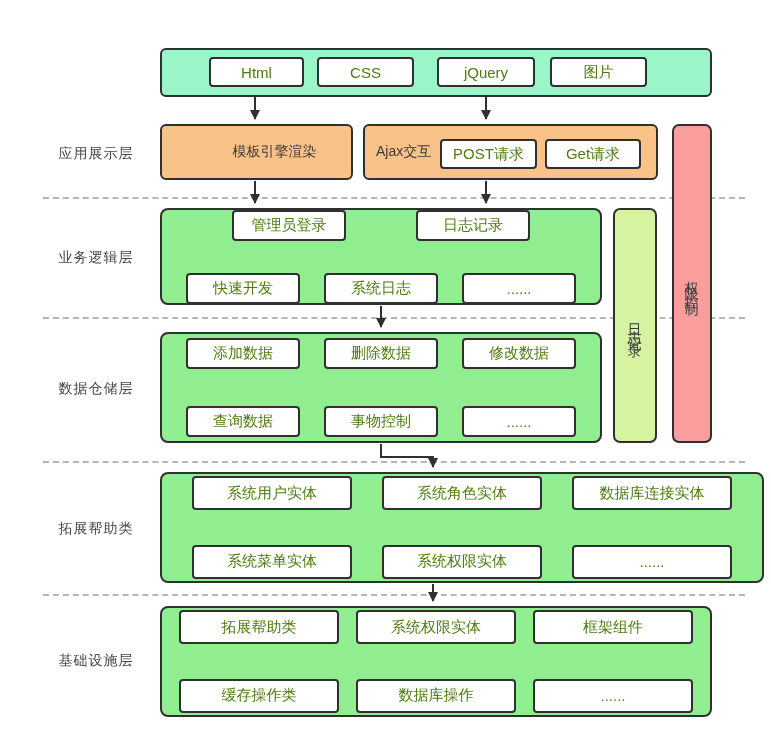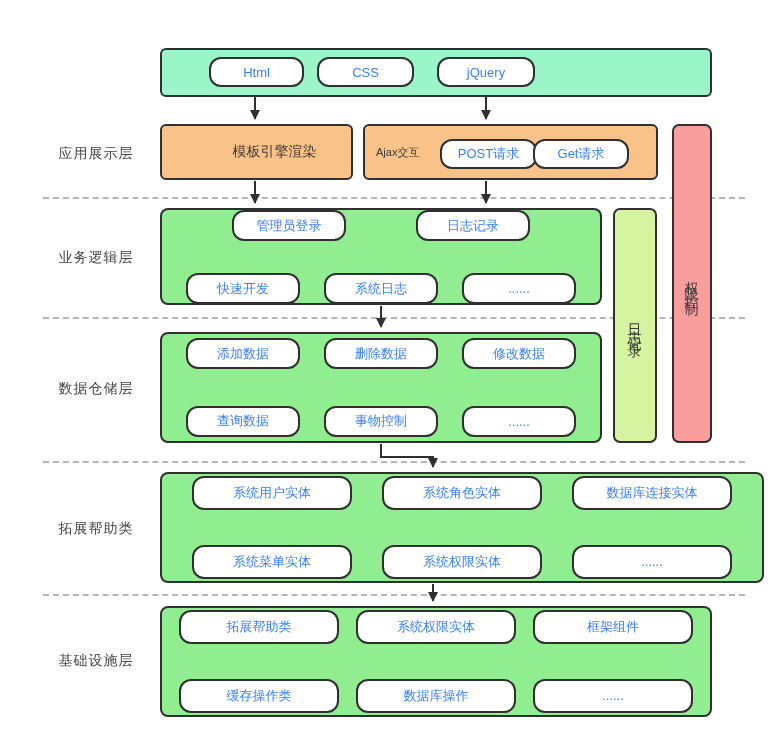--- a/index.html
+++ b/index.html
@@ -12,34 +12,34 @@
   .side-label { position:absolute; left:40px; width:112px; text-align:center;
                 font-size:14px; color:#454545; letter-spacing:1px; }
 
   .bigbox { position:absolute; box-sizing:border-box; border:2px solid var(--border);
             border-radius:8px; }
   .mint   { background:var(--mint); }
   .orange { background:var(--orange);padding-left:36px; }
   .green  { background:var(--green);gap:32px; }
 
   .fbox, .wbox { box-sizing:border-box; background:#ffffff; border:2px solid var(--border);
-          border-radius:12px; display:flex; align-items:center; justify-content:center;
-          font-size:13px; color:#3b82f6; white-space:nowrap; }
+          border-radius:4px; display:flex; align-items:center; justify-content:center;
+          font-size:15px; color:#4d7c0f; white-space:nowrap; }
   .wbox { position:absolute; }
 
   .layer { display:flex; flex-direction:column; justify-content:space-evenly; }
   .layer .row { display:flex; justify-content:space-evenly; }
   .layer.narrow .row .fbox { width:114px; height:31px; }
   .layer.wide   .row .fbox { width:160px; height:34px; }
 
   .centered-label { display:flex; align-items:center; justify-content:center;
                     font-size:14px; color:#3a3a3a; }
 
   .ajax-label { position:absolute; left:11px; top:0; height:100%; display:flex;
-                align-items:center; font-size:11px; color:#3a3a3a; }
+                align-items:center; font-size:14px; color:#3a3a3a; }
 
   .vbar { position:absolute; box-sizing:border-box; border:2px solid var(--border);
           border-radius:7px; display:flex; align-items:center; justify-content:center; }
   .vbar.lime { background:var(--lime); }
   .vbar.red  { background:var(--red); }
   .vtext { writing-mode:vertical-lr; text-orientation:upright; letter-spacing:7px;
            font-size:14px; color:#3a3a3a; }
 
   svg.arrows { position:absolute; left:0; top:0; pointer-events:none; }
 </style>
@@ -56,28 +56,29 @@
   <div class="side-label" style="top:145px">应用展示层</div>
   <div class="side-label" style="top:249px">业务逻辑层</div>
   <div class="side-label" style="top:380px">数据仓储层</div>
   <div class="side-label" style="top:520px">拓展帮助类</div>
   <div class="side-label" style="top:652px">基础设施层</div>
 
   <div class="bigbox mint" style="left:160px;top:48px;width:552px;height:49px;border-radius:6px;">
     <div class="wbox" style="left:47px;top:7px;width:95px;height:30px;">Html</div>
     <div class="wbox" style="left:155px;top:7px;width:97px;height:30px;">CSS</div>
     <div class="wbox" style="left:275px;top:7px;width:98px;height:30px;">jQuery</div>
+    <div class="wbox" style="left:388px;top:7px;width:97px;height:30px;">图片</div>
   </div>
 
   <div class="bigbox orange centered-label" style="left:160px;top:124px;width:193px;height:56px;border-radius:6px;">模板引擎渲染</div>
 
   <div class="bigbox orange" style="left:363px;top:124px;width:295px;height:56px;border-radius:6px;">
     <div class="ajax-label">Ajax交互</div>
     <div class="wbox" style="left:75px;top:13px;width:97px;height:30px;">POST请求</div>
-    <div class="wbox" style="left:168px;top:13px;width:96px;height:30px;">Get请求</div>
+    <div class="wbox" style="left:180px;top:13px;width:96px;height:30px;">Get请求</div>
   </div>
 
   <div class="bigbox green layer narrow" style="left:160px;top:208px;width:442px;height:97px;">
     <div class="row">
       <div class="fbox">管理员登录</div>
       <div class="fbox">日志记录</div>
     </div>
     <div class="row">
       <div class="fbox">快速开发</div>
       <div class="fbox">系统日志</div>

